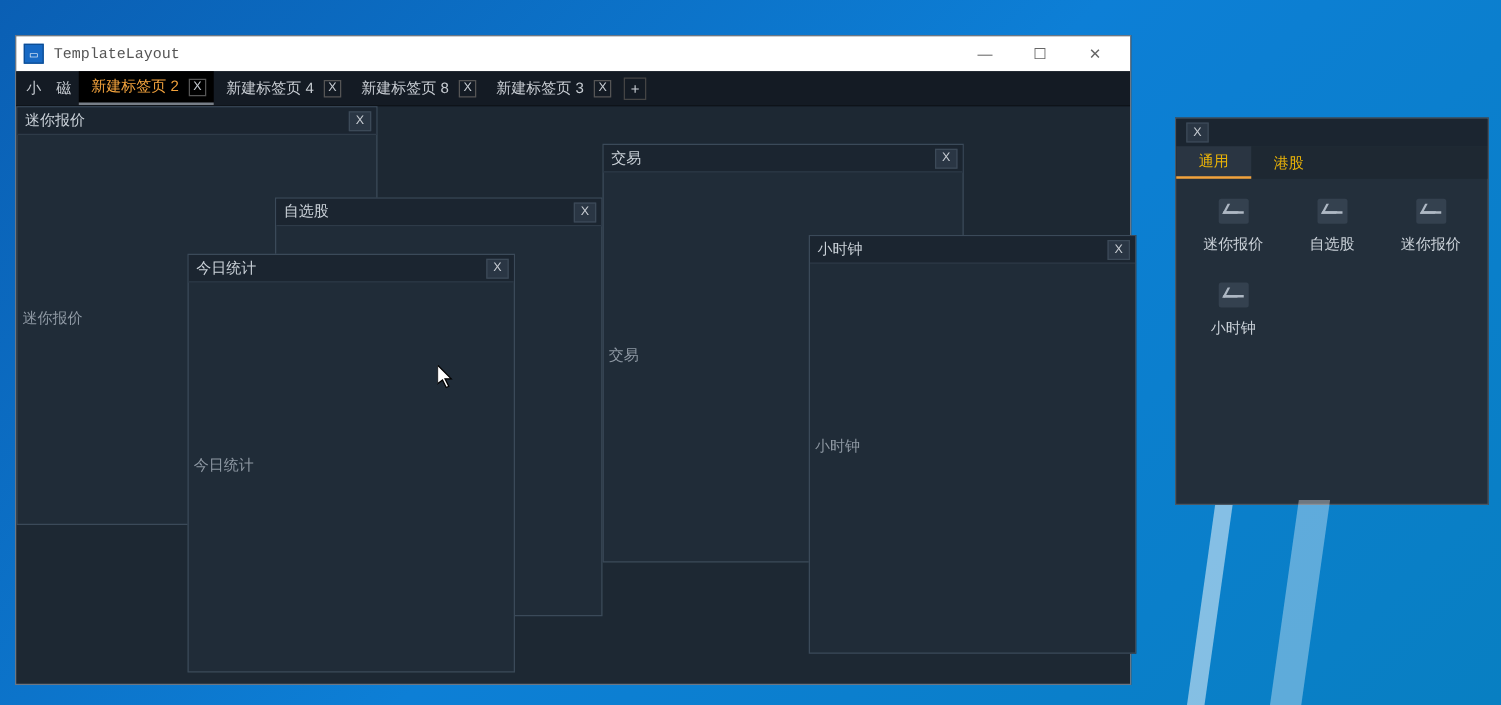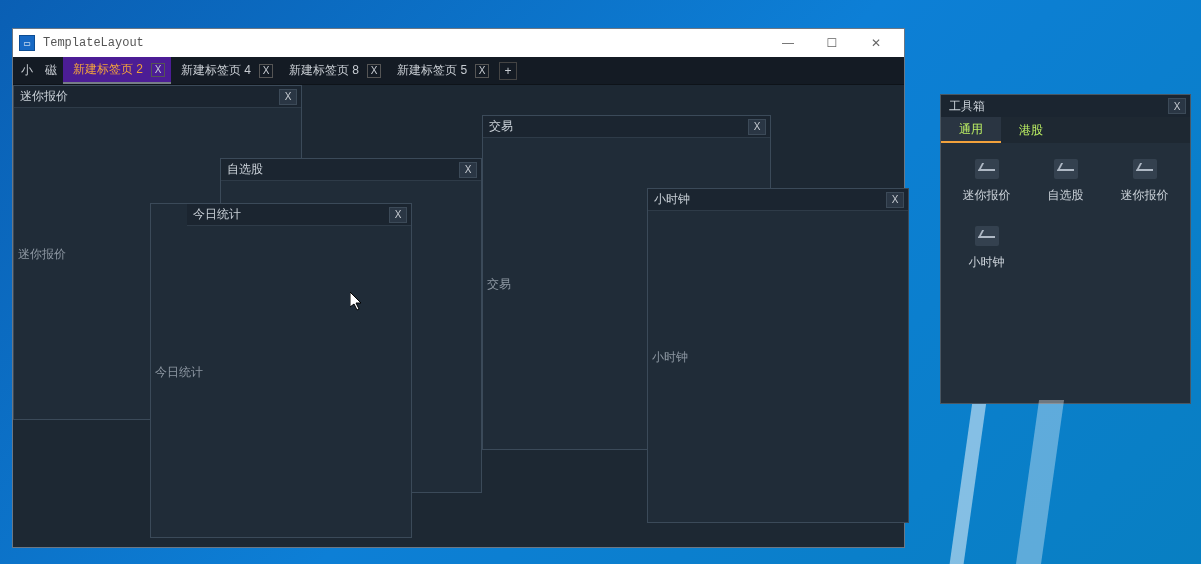--- a/index.html
+++ b/index.html
@@ -17,42 +17,42 @@
     .win-main{position:absolute;left:12px;top:28px;width:893px;height:520px;background:#1d2833;border:1px solid #6b7785;}
     .titlebar{height:28px;background:#fff;display:flex;align-items:center;padding:0 6px;color:#555;}
     .titlebar .app-ico{width:16px;height:16px;background:#1769c4;border:1px solid #0d4d94;display:flex;align-items:center;justify-content:center;color:#fff;font-size:8px;margin-right:8px;}
     .titlebar .t-title{flex:0 0 auto;font-family:Liberation Mono, monospace;}
     .titlebar .t-spacer{flex:1;}
     .titlebar .t-btn{width:44px;height:28px;display:flex;align-items:center;justify-content:center;color:#666;cursor:pointer;}
     
     .tabstrip{height:28px;background:#141b24;display:flex;align-items:center;border-bottom:1px solid #0e1319;padding-left:2px;}
     .tabstrip .mini{padding:0 6px;color:#c7ccd2;}
     .tab{display:flex;align-items:center;height:27px;padding:0 6px 0 10px;color:#c7ccd2;cursor:pointer;}
-    .tab.active{color:#f2a23c;border-bottom:2px solid #777e87;background:#4c1d95;}
+    .tab.active{color:#f2a23c;border-bottom:2px solid #777e87;background:#000000;}
     .tab .tx{margin-right:8px;}
     .tab .xbtn{width:14px;height:14px;font-size:10px;display:flex;align-items:center;justify-content:center;color:#c7ccd2;border:1px solid #555;cursor:pointer;}
     .tabstrip .plus{width:18px;height:18px;margin-left:4px;display:flex;align-items:center;justify-content:center;color:#c7ccd2;border:1px solid #444;cursor:pointer;}
     
     .canvas{position:absolute;left:0;right:0;top:56px;bottom:0;}
     .panel{position:absolute;background:#202c38;border:1px solid #3b4a59;}
     .panel-h{height:22px;background:#1b2530;border-bottom:1px solid #2e3b48;display:flex;align-items:center;padding:0 4px 0 6px;}
     .panel-h .p-title{flex:1;color:#cbd2d9;font-size:12px;}
     .panel-h .p-x{width:18px;height:16px;background:#2a3644;border:1px solid #3c4a58;display:flex;align-items:center;justify-content:center;font-size:10px;color:#c7ccd2;cursor:pointer;}
     .panel-body{padding:6px;color:#8e98a3;font-size:12px;}
     .panel-body .lbl{position:absolute;}
     
     .cursor{position:absolute;left:350px;top:292px;pointer-events:none;}
     .cursor svg{display:block;}
     
     .win-tool{position:absolute;left:940px;top:94px;width:251px;height:310px;background:#232f3b;border:1px solid #4a5763;}
     .tool-h{height:22px;background:#1b2530;display:flex;align-items:center;padding:0 4px 0 8px;}
     .tool-h .t-title{flex:1;color:#cbd2d9;}
     .tool-h .t-x{width:18px;height:16px;background:#2a3644;border:1px solid #3c4a58;display:flex;align-items:center;justify-content:center;font-size:10px;color:#c7ccd2;cursor:pointer;}
     .tool-tabs{height:26px;display:flex;background:#1e2832;}
-    .tool-tab{padding:0 18px;display:flex;align-items:center;color:#bef264;cursor:pointer;}
+    .tool-tab{padding:0 18px;display:flex;align-items:center;color:#eab308;cursor:pointer;}
     .tool-tab.active{background:#2a3542;border-bottom:2px solid #f2a23c;}
     .tool-grid{display:grid;grid-template-columns:repeat(3,1fr);padding:16px 6px;row-gap:22px;}
     .tool-item{display:flex;flex-direction:column;align-items:center;gap:8px;cursor:pointer;}
     .tool-ico{width:24px;height:20px;background:#34414f;border-radius:2px;position:relative;}
     .tool-ico::after{content:"";position:absolute;left:4px;right:4px;top:10px;height:2px;background:#aeb8c4;}
     .tool-ico::before{content:"";position:absolute;left:5px;top:4px;width:10px;height:6px;border-left:2px solid #aeb8c4;border-bottom:2px solid #aeb8c4;transform:skewX(-28deg);}
     .tool-lbl{color:#cbd2d9;font-size:12px;}
   </style>
 </head>
 <body>
@@ -78,21 +78,21 @@
     </div>
     <div class="tab">
       <span class="tx">新建标签页 4</span>
       <span class="xbtn">X</span>
     </div>
     <div class="tab">
       <span class="tx">新建标签页 8</span>
       <span class="xbtn">X</span>
     </div>
     <div class="tab">
-      <span class="tx">新建标签页 5</span>
+      <span class="tx">新建标签页 3</span>
       <span class="xbtn">X</span>
     </div>
     <div class="plus">+</div>
   </div>
 
   <div class="canvas">
 
     <div class="panel" style="left:0px;top:0px;width:289px;height:335px;">
       <div class="panel-h">
         <span class="p-title">迷你报价</span>
@@ -104,21 +104,21 @@
     </div>
 
     <div class="panel" style="left:207px;top:73px;width:262px;height:335px;">
       <div class="panel-h">
         <span class="p-title">自选股</span>
         <span class="p-x">X</span>
       </div>
       <div class="panel-body"></div>
     </div>
 
-    <div class="panel" style="left:137px;top:118px;width:262px;height:335px;padding-left:36px;">
+    <div class="panel" style="left:137px;top:118px;width:262px;height:335px;">
       <div class="panel-h">
         <span class="p-title">今日统计</span>
         <span class="p-x">X</span>
       </div>
       <div class="panel-body">
         <span class="lbl" style="left:4px;top:160px;">今日统计</span>
       </div>
     </div>
 
     <div class="panel" style="left:469px;top:30px;width:289px;height:335px;">
@@ -145,21 +145,20 @@
 </div>
 
 <div class="cursor">
   <svg width="14" height="20">
       <path d="M0 0 L0 15 L4 12 L7 18 L9 17 L6 11 L11 11 Z" fill="#fff" stroke="#000" stroke-width="1"></path>
     </svg>
 </div>
 
 <div class="win-tool">
   <div class="tool-h">
-    <span class="t-title">工具箱</span>
     <span class="t-x">X</span>
   </div>
   <div class="tool-tabs">
     <div class="tool-tab active">
         <span>通用</span>
       </div>
     <div class="tool-tab">
         <span>港股</span>
       </div>
   </div>

